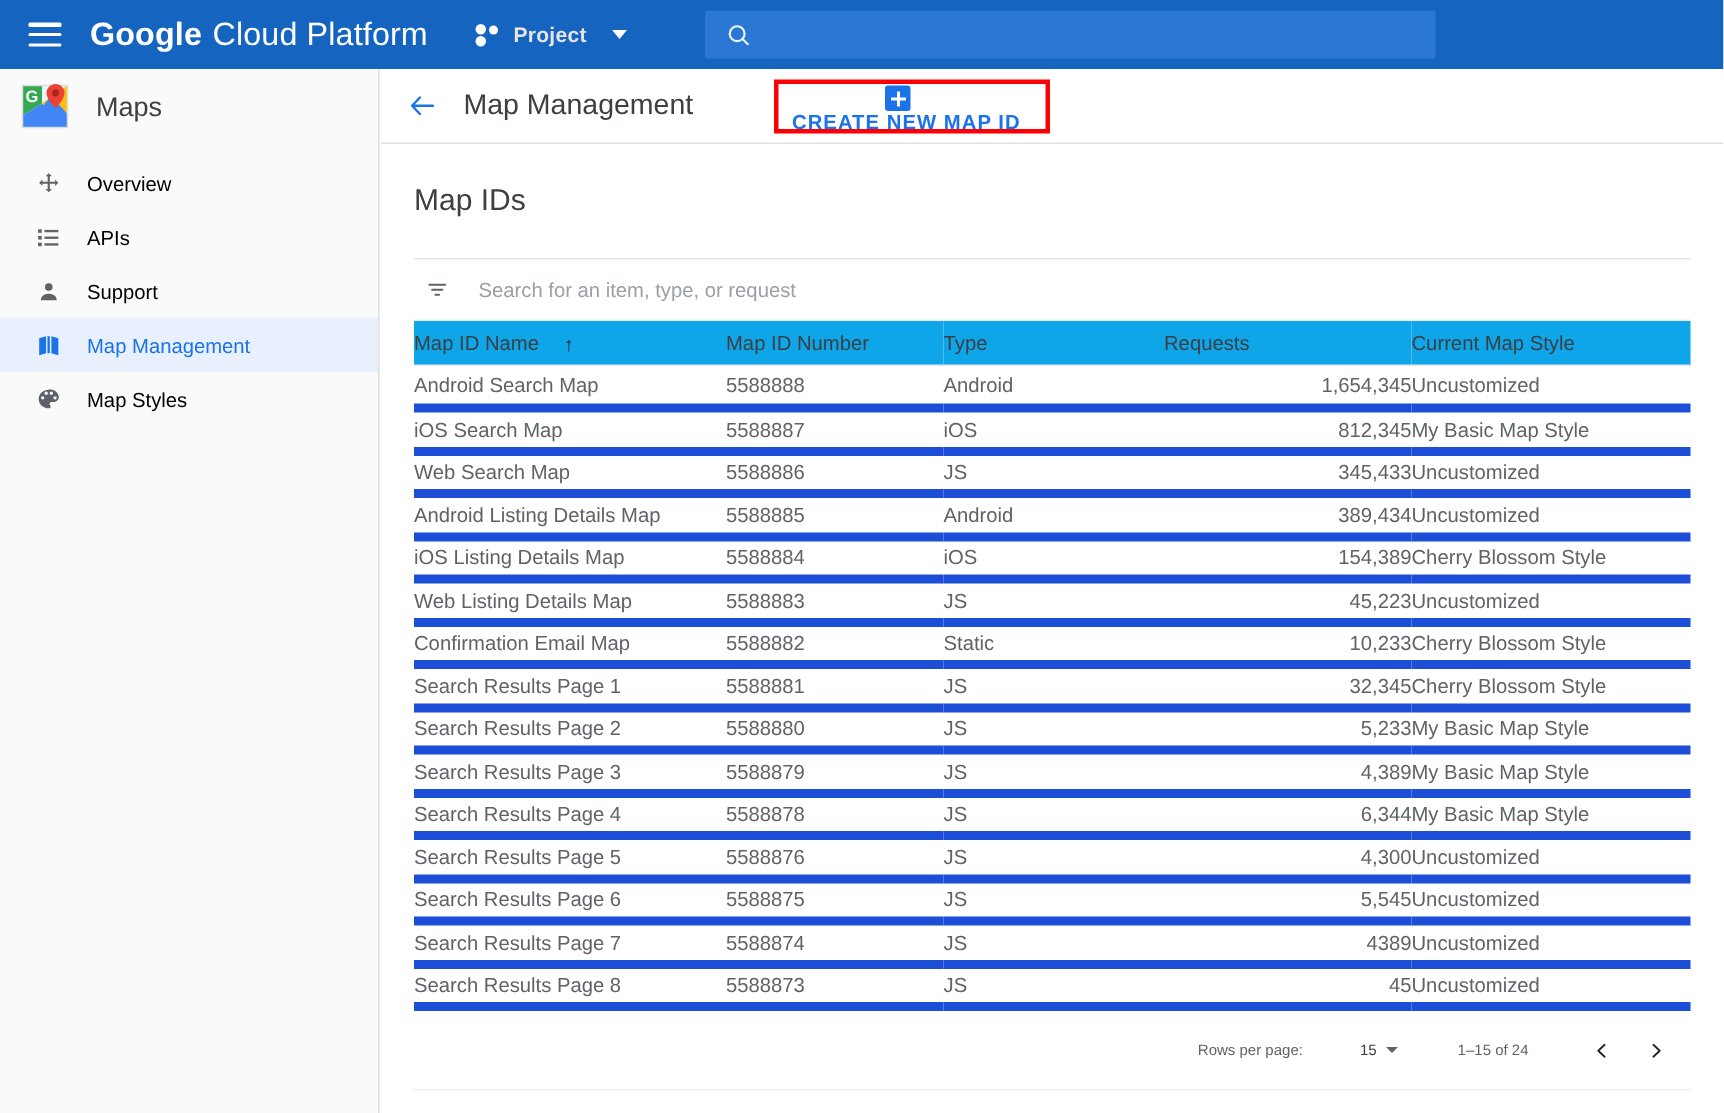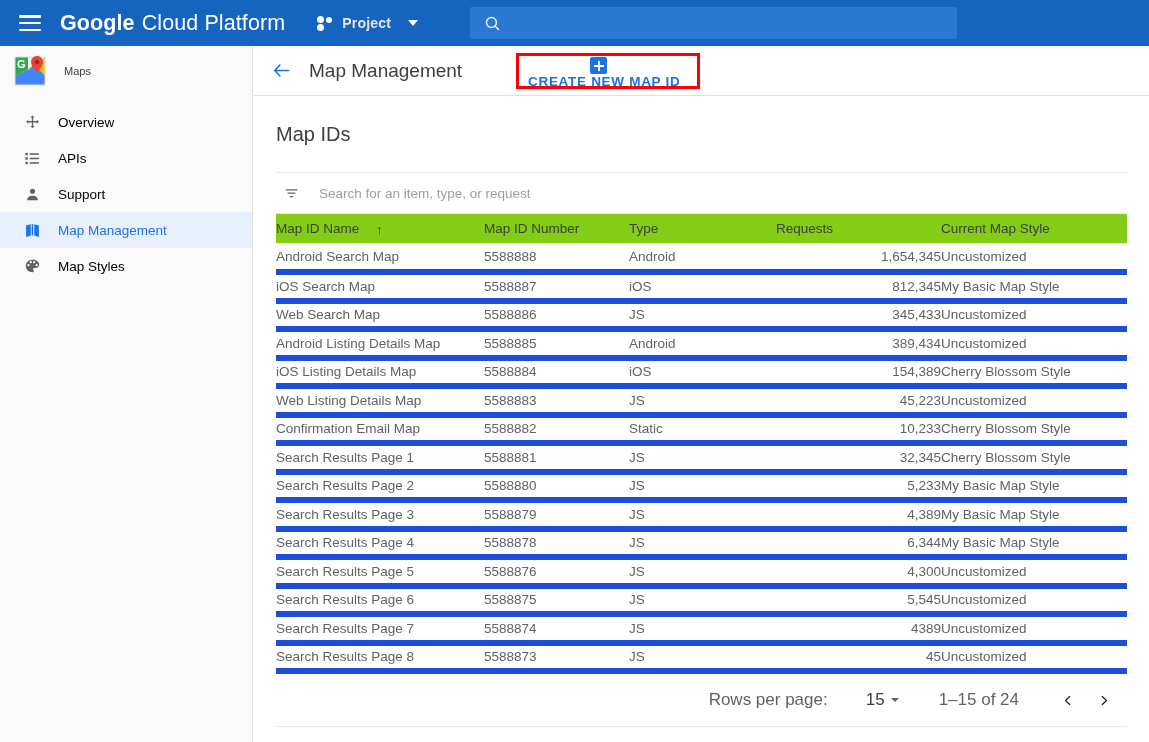--- a/index.html
+++ b/index.html
@@ -143,21 +143,21 @@
     cursor: pointer;
   }
   .maps-logo {
     position: relative;
     width: 36px;
     height: 32px;
     margin-right: 14px;
     flex: none;
   }
   .side-head-title {
-    font-size: 11px;
+    font-size: 18px;
     color: #3c4043;
     font-weight: 400;
   }
   .nav { margin-top: 8px; }
   .nav-item {
     height: 36px;
     display: flex;
     align-items: center;
     padding-left: 22px;
     cursor: pointer;
@@ -290,21 +290,21 @@
     background: transparent;
   }
   .filter-input::placeholder { color: #9aa0a6; }
 
   table.maptable {
     width: 100%;
     border-collapse: collapse;
     font-size: 13.5px;
   }
   table.maptable thead tr {
-    background: #84cc16;
+    background: #0ea5e9;
     height: 30px;
   }
   table.maptable thead th {
     font-weight: 400;
     color: #3c4043;
     text-align: left;
     padding: 0;
     border-top: 1px solid #e8e8e8;
     border-bottom: 1px solid #e8e8e8;
     font-size: 13.5px;
@@ -335,21 +335,21 @@
   td.c-name { padding-left: 19px; color: #5f6368; }
   td.c-req  { text-align: right; padding-right: 68px; }
   td.c-style{ padding-left: 2px; }
 
   .pager {
     height: 52px;
     display: flex;
     align-items: center;
     justify-content: flex-end;
     border-bottom: 1px solid #eeeeee;
-    font-size: 17px;
+    font-size: 10px;
     color: #5f6368;
   }
   .pager .rpp-label { margin-right: 38px; }
   .pager .rpp-value {
     font-weight: 400;
     color: #3c4043;
     cursor: pointer;
     display: flex;
     align-items: center;
   }

